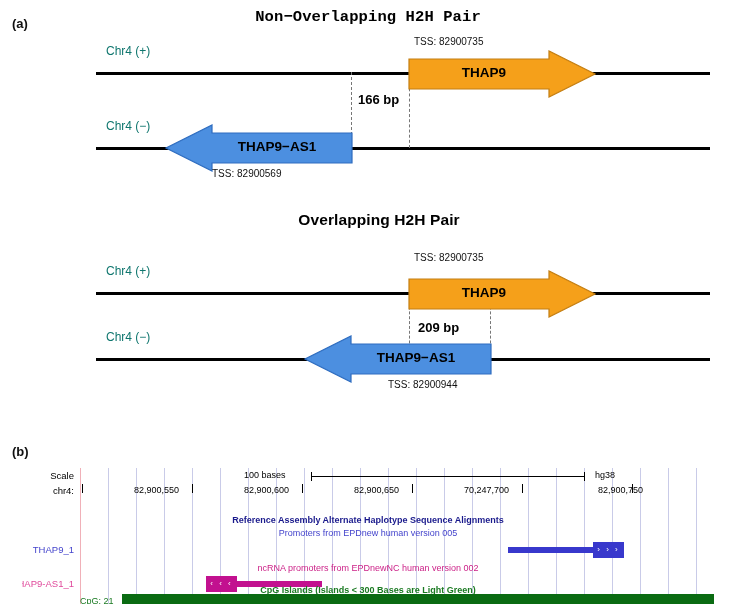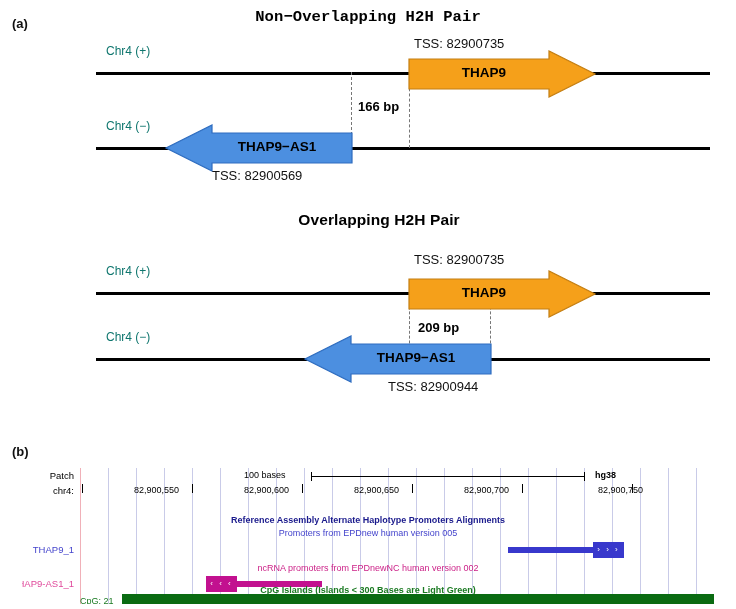--- a/index.html
+++ b/index.html
@@ -46,21 +46,21 @@
     position:absolute;
     font-size:13.5px;
     font-weight:bold;
     color:#000;
     text-align:center;
     white-space:nowrap;
     pointer-events:none;
   }
   .tss-label{
     position:absolute;
-    font-size:13px;
+    font-size:10px;
     color:#111;
     white-space:nowrap;
   }
   .bp-label{
     position:absolute;
     font-size:13px;
     font-weight:bold;
     color:#000;
     white-space:nowrap;
   }
@@ -174,21 +174,21 @@
     <span class="tss-label" style="left:414px;top:36px;">TSS: 82900735</span>
 
     <div class="gene-arrow" style="left:166px;top:125px;">
       <svg width="186" height="46" viewBox="0 0 186 46">
         <polygon points="186,8 46,8 46,0 0,23 46,46 46,38 186,38" fill="#4C8FE0" stroke="#2E6CBF" stroke-width="1.2"></polygon>
       </svg>
     </div>
     <span class="gene-label" style="left:202px;top:139px;width:150px;">THAP9−AS1</span>
     <span class="tss-label" style="left:212px;top:168px;">TSS: 82900569</span>
 
-    <span class="bp-label" style="left:358px;top:99px;">166 bp</span>
+    <span class="bp-label" style="left:358px;top:92px;">166 bp</span>
   </div>
 
   <div>
 
     <div class="diagram-title" style="top:211px;left:0;margin-left:11px;">Overlapping H2H Pair</div>
 
     <span class="strand-label" style="left:106px;top:264px;">Chr4 (+)</span>
     <div class="chr-line" style="left:96px;top:292px;width:614px;"></div>
 
     <span class="strand-label" style="left:106px;top:330px;">Chr4 (−)</span>
@@ -242,40 +242,40 @@
       <div class="gridline" style="left:478px;"></div>
       <div class="gridline" style="left:506px;"></div>
       <div class="gridline" style="left:534px;"></div>
       <div class="gridline" style="left:562px;"></div>
       <div class="gridline" style="left:590px;"></div>
       <div class="gridline" style="left:618px;"></div>
       <div class="gridline" style="left:646px;"></div>
       <div class="gridline" style="left:674px;"></div>
     </div>
 
-    <span class="row-label" style="left:0;top:2px;width:52px;color:#000;">Patch</span>
+    <span class="row-label" style="left:0;top:2px;width:52px;color:#000;">Scale</span>
     <span class="ruler-text" style="left:222px;top:2px;">100 bases</span>
     <div class="scalebar" style="left:289px;top:8px;width:274px;"></div>
-    <span class="ruler-text" style="left:573px;top:2px;font-weight:bold;">hg38</span>
+    <span class="ruler-text" style="left:573px;top:2px;">hg38</span>
 
     <span class="row-label" style="left:0;top:17px;width:52px;color:#000;">chr4:</span>
     <div class="tick" style="left:60px;top:16px;"></div>
     <span class="coord-text" style="left:112px;top:17px;">82,900,550</span>
     <div class="tick" style="left:170px;top:16px;"></div>
     <span class="coord-text" style="left:222px;top:17px;text-align:center;">82,900,600</span>
     <div class="tick" style="left:280px;top:16px;"></div>
     <span class="coord-text" style="left:332px;top:17px;">82,900,650</span>
     <div class="tick" style="left:390px;top:16px;"></div>
-    <span class="coord-text" style="left:442px;top:17px;">82,900,700</span>
+    <span class="coord-text" style="left:442px;top:17px;">70,247,700</span>
     <div class="tick" style="left:500px;top:16px;"></div>
     <span class="coord-text" style="left:552px;top:17px;margin-left:24px;">82,900,750</span>
     <div class="tick" style="left:610px;top:16px;"></div>
 
 
-    <span class="track-title" style="top:47px;color:#1a1a8c;font-weight:bold;">Reference Assembly Alternate Haplotype Promoters Alignments</span>
+    <span class="track-title" style="top:47px;color:#1a1a8c;font-weight:bold;">Reference Assembly Alternate Haplotype Sequence Alignments</span>
 
     <span class="track-title" style="top:60px;color:#4444cc;">Promoters from EPDnew human version 005</span>
     <span class="row-label" style="left:0;top:76px;width:52px;color:#4444cc;">THAP9_1</span>
     <div class="feat-bar" style="left:486px;top:79px;width:116px;height:6px;background:#3838cc;"></div>
     <div class="feat-block" style="left:571px;top:74px;width:31px;height:16px;background:#3838cc;line-height:16px;">› › ›</div>
 
     <span class="track-title" style="top:95px;color:#cc2288;">ncRNA promoters from EPDnewNC human version 002</span>
     <span class="row-label" style="left:-22px;top:110px;width:74px;color:#e0499b;">THAP9-AS1_1</span>
     <div class="feat-bar" style="left:184px;top:113px;width:116px;height:6px;background:#c2118f;"></div>
     <div class="feat-block" style="left:184px;top:108px;width:31px;height:16px;background:#c2118f;line-height:16px;">‹ ‹ ‹</div>

